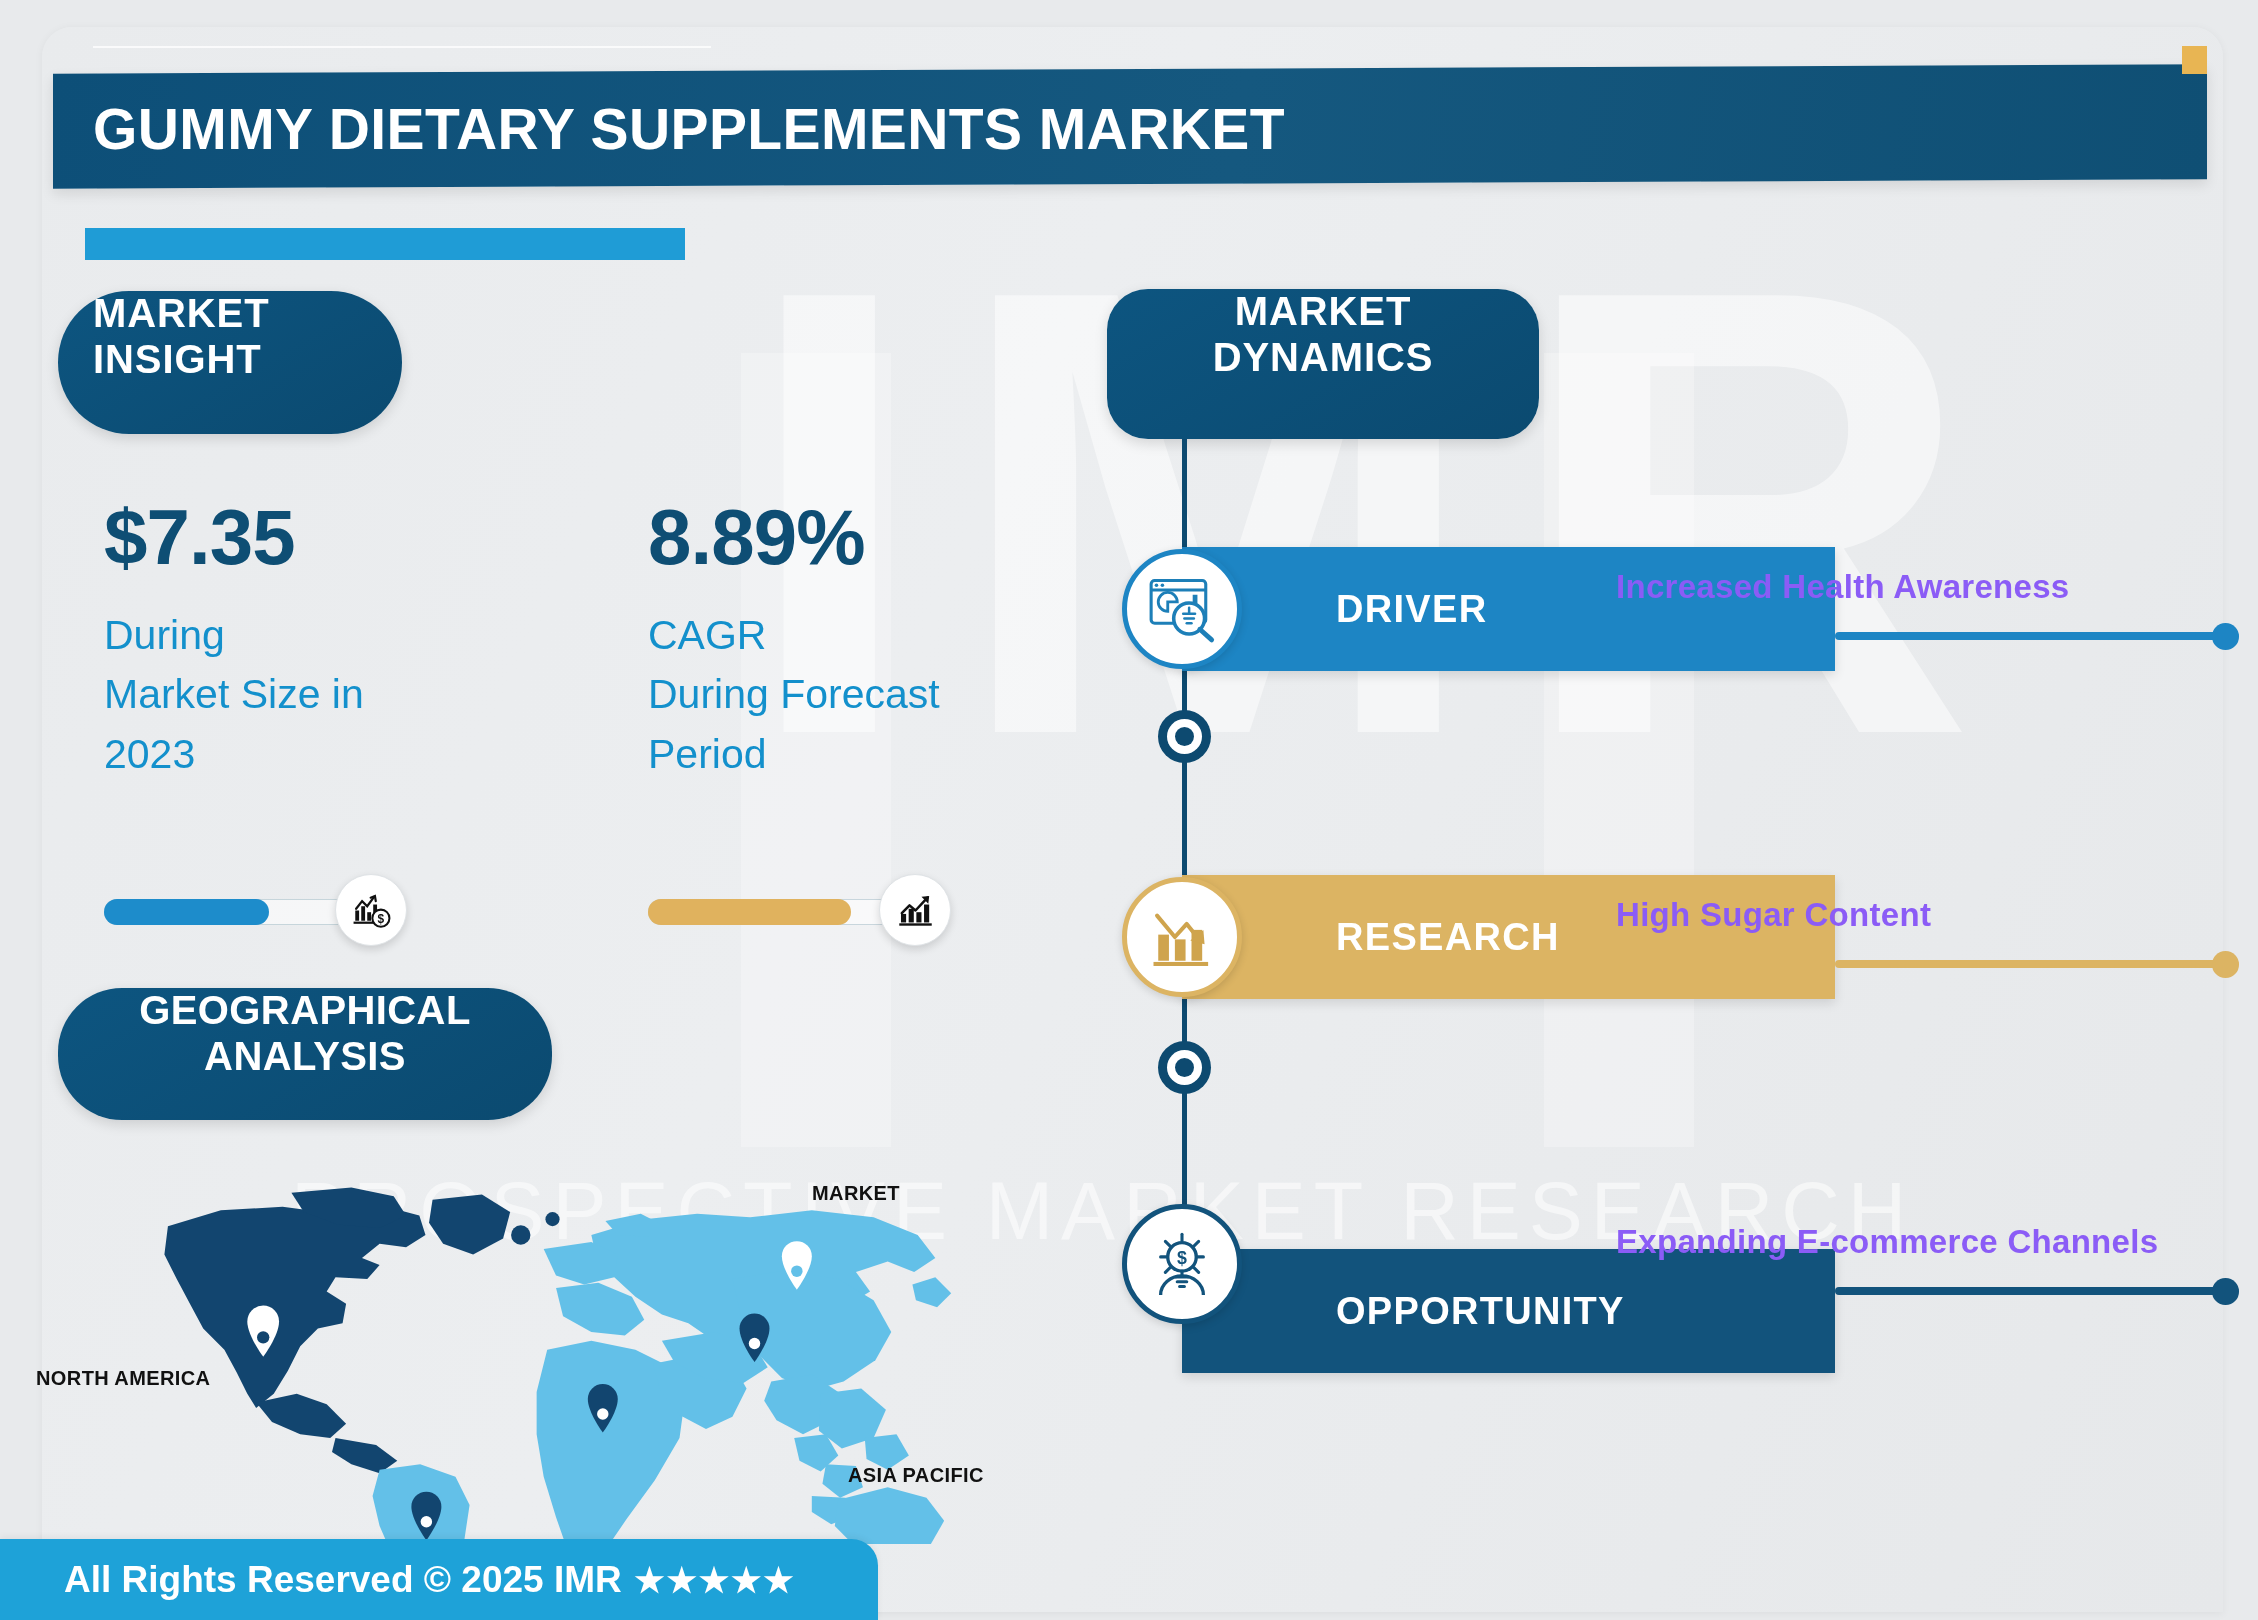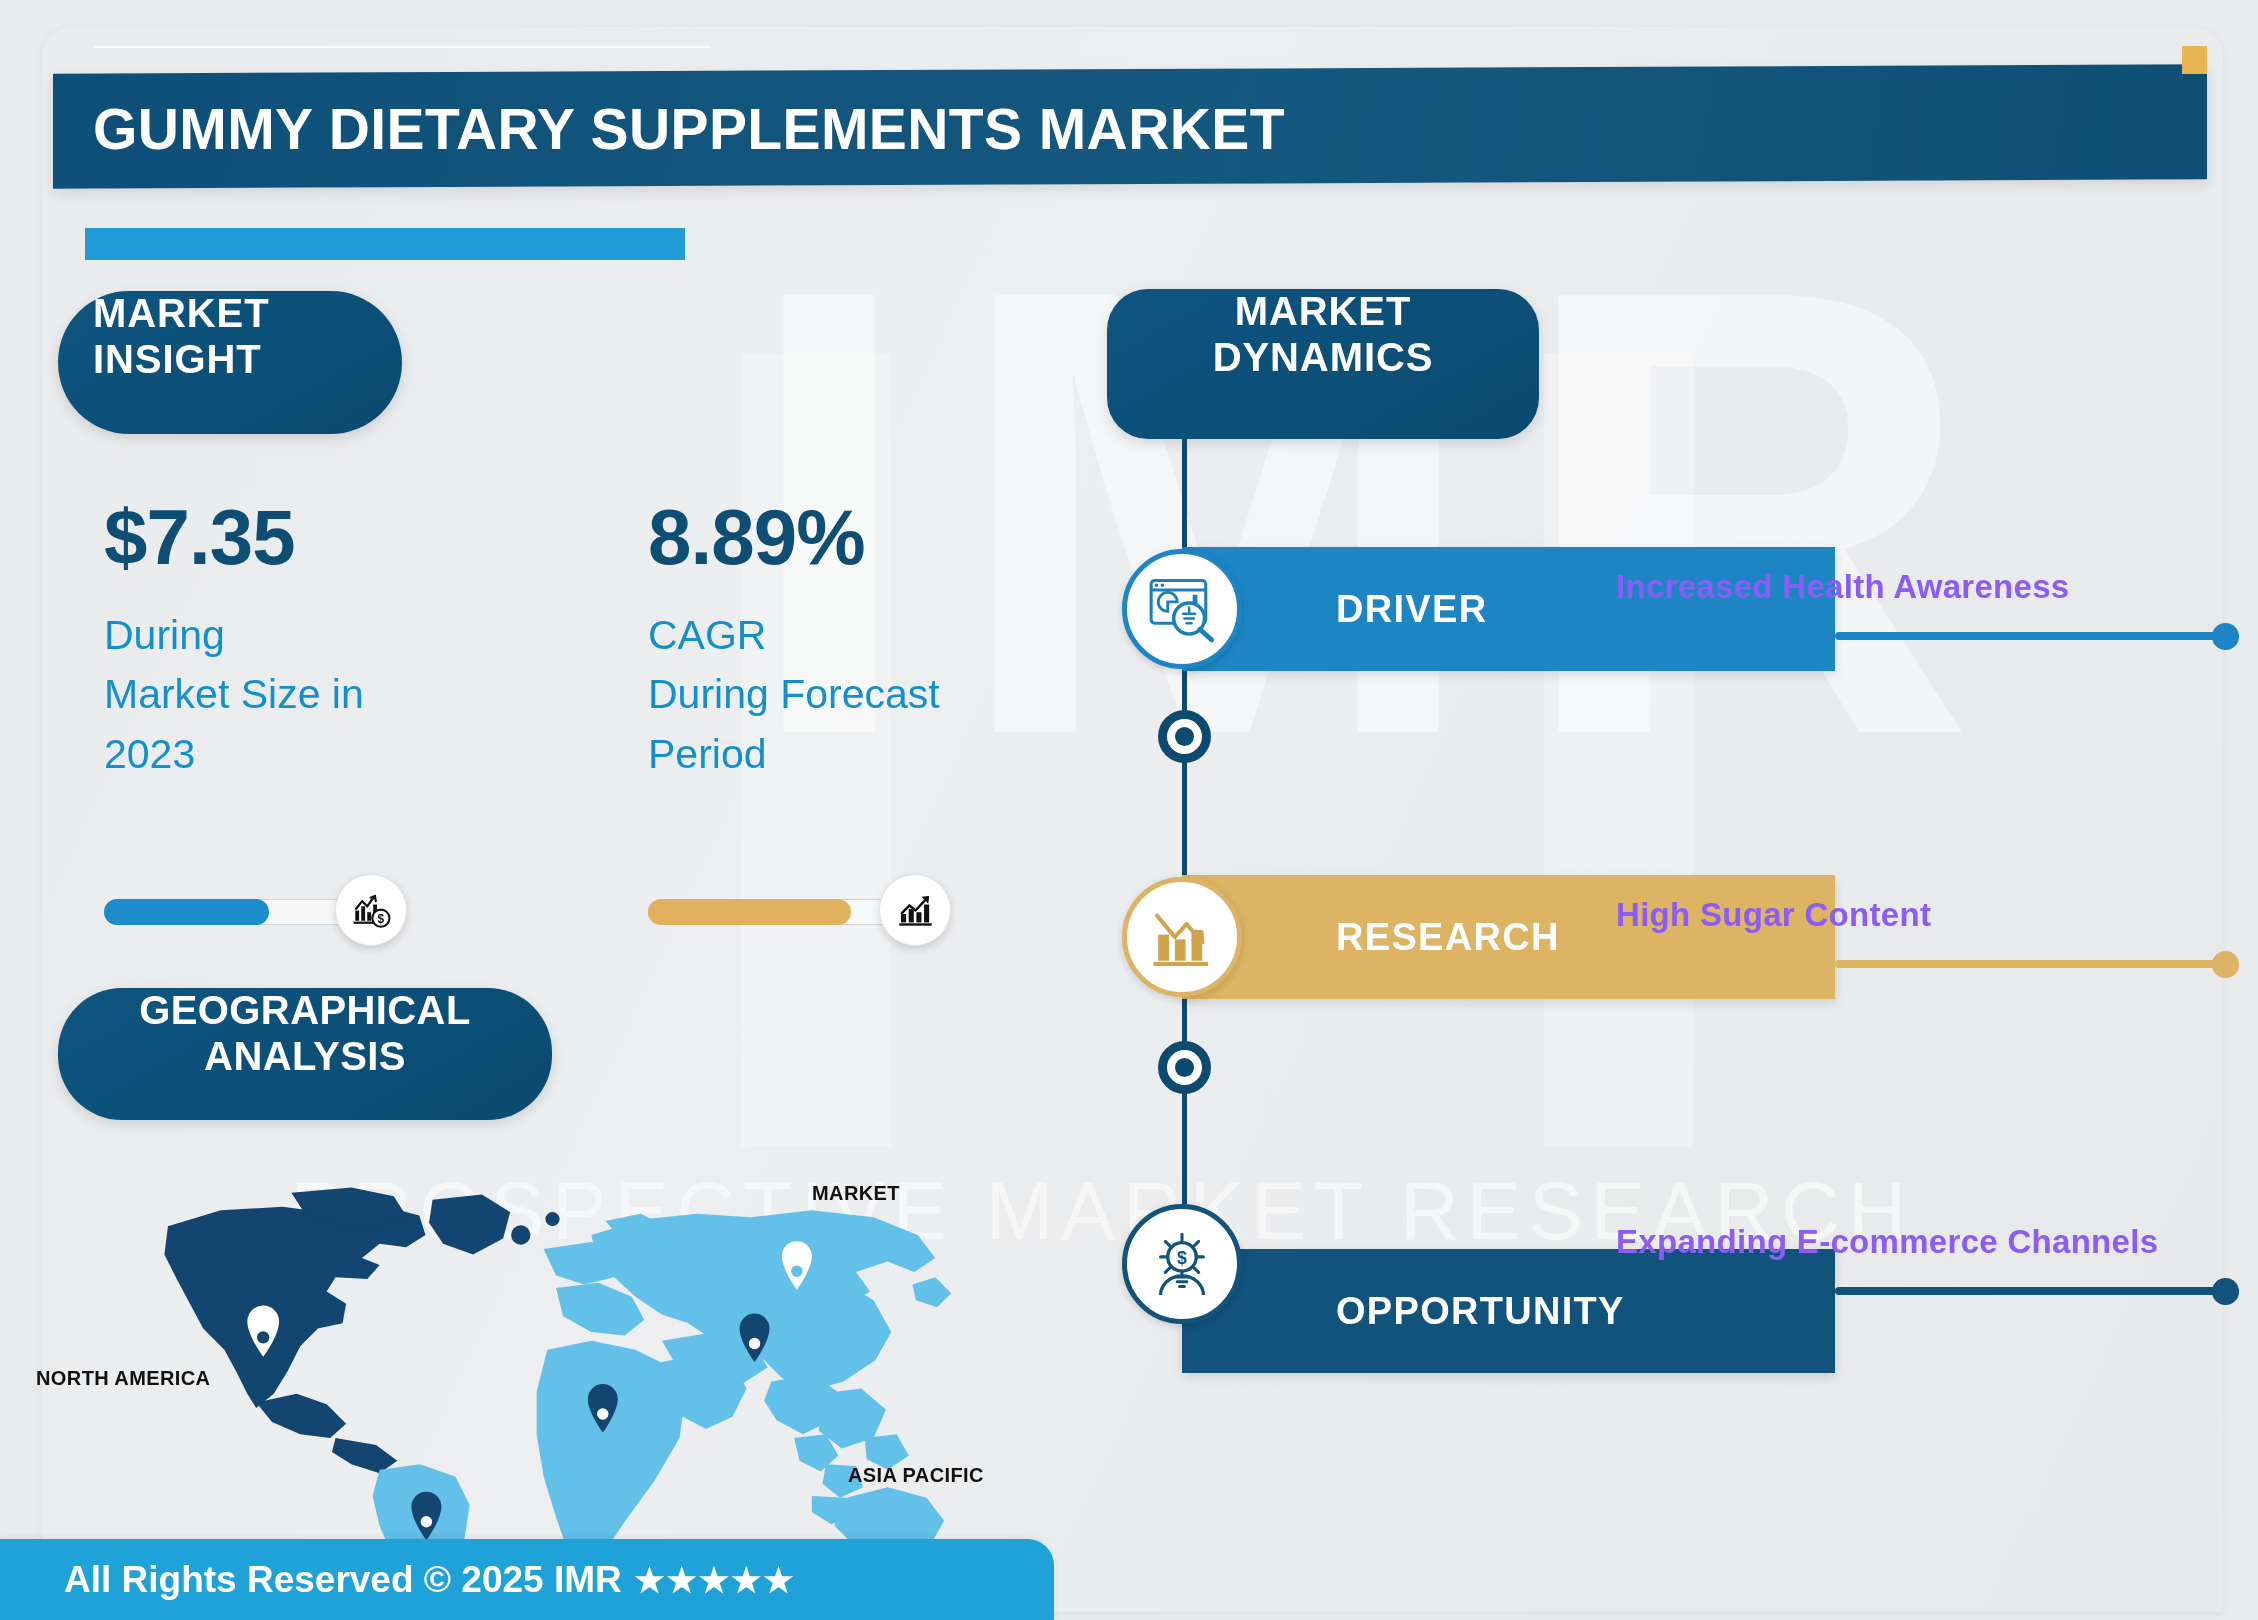--- a/index.html
+++ b/index.html
@@ -186,21 +186,21 @@
   #row-driver .dyn-dot      { left:1090px; background:#1d85c4; }
   #row-restraint .dyn-dot   { left:1090px; background:#dcb463; }
   #row-opportunity .dyn-dot { left:1090px; background:#12537c; }
 
   #row-driver .dyn-text      { left:494px; }
   #row-restraint .dyn-text   { left:494px; }
   #row-opportunity .dyn-text { left:494px; }
 
   
   #footer {
-    position:absolute; left:0; top:1539px; width:1054px; height:82px;
+    position:absolute; left:0; top:1539px; width:878px; height:82px;
     background:#1ea2d8; border-radius:0 26.5px 0 0;
     display:flex; align-items:center; gap:12.4px; padding-left:64px;
     color:#fff; font-size:37px; font-weight:600;
     box-shadow:0 -1.8px 7px rgba(0,0,0,.06);
   }
   #footer .stars { font-size:34px; letter-spacing:1.8px; }
 </style>
 </head>
 <body>
 

